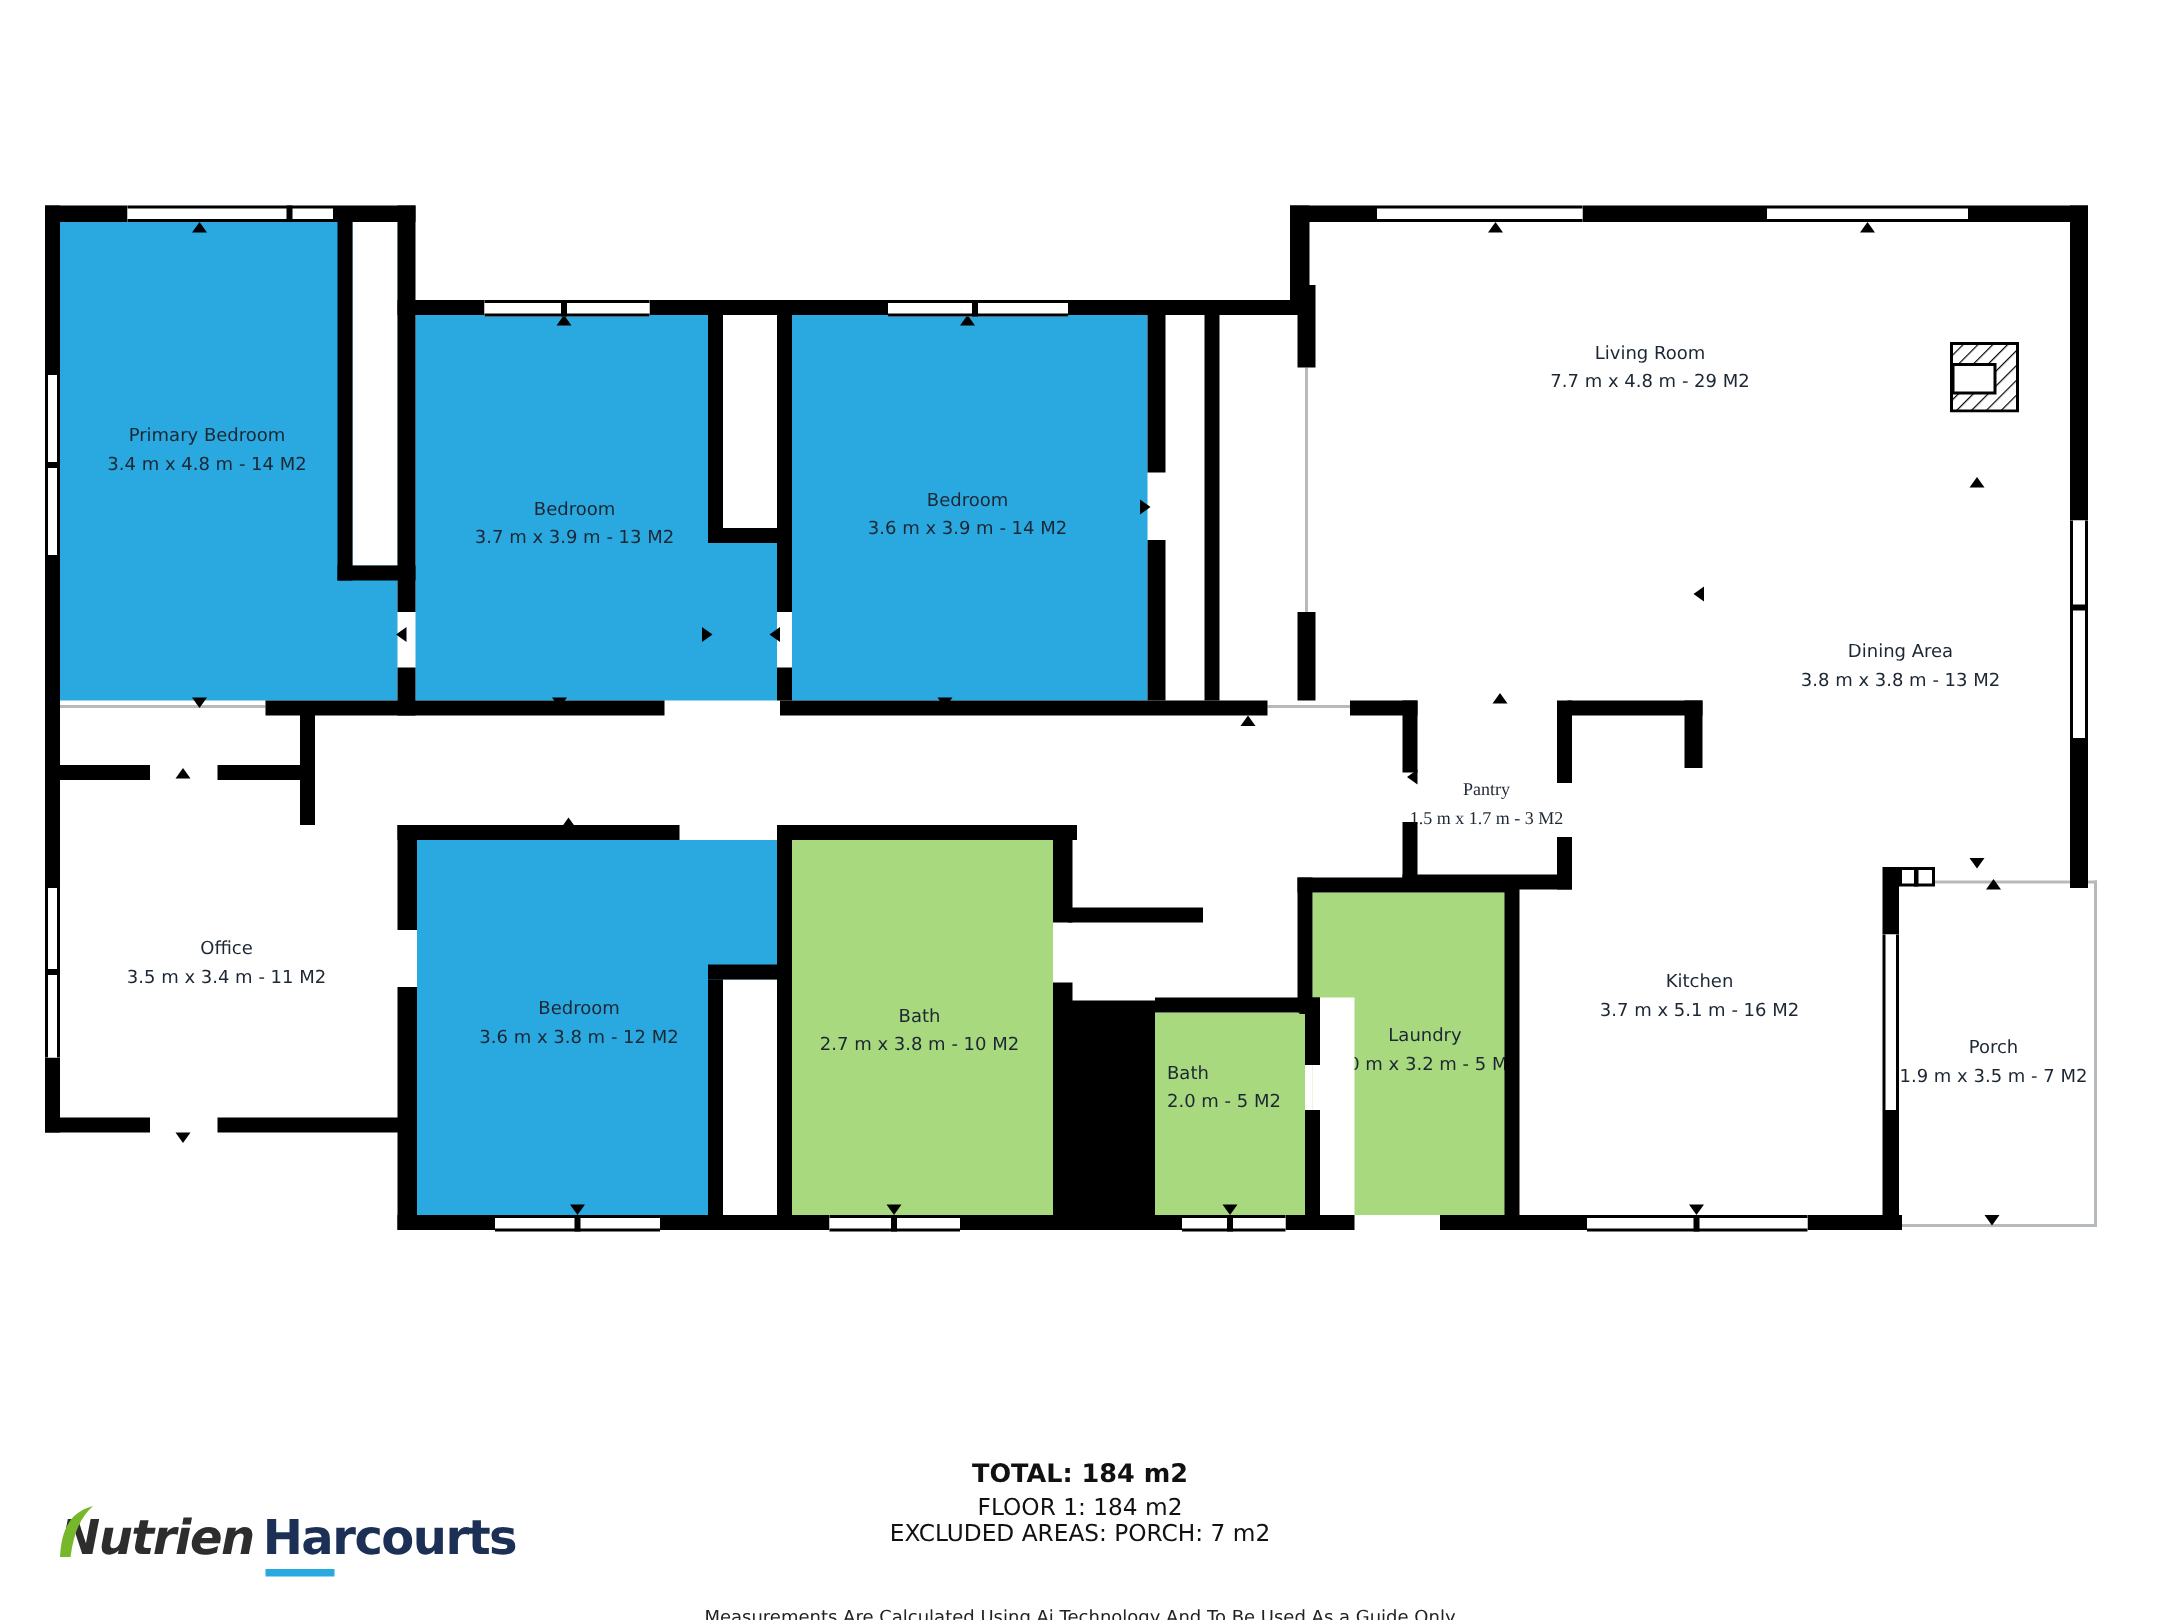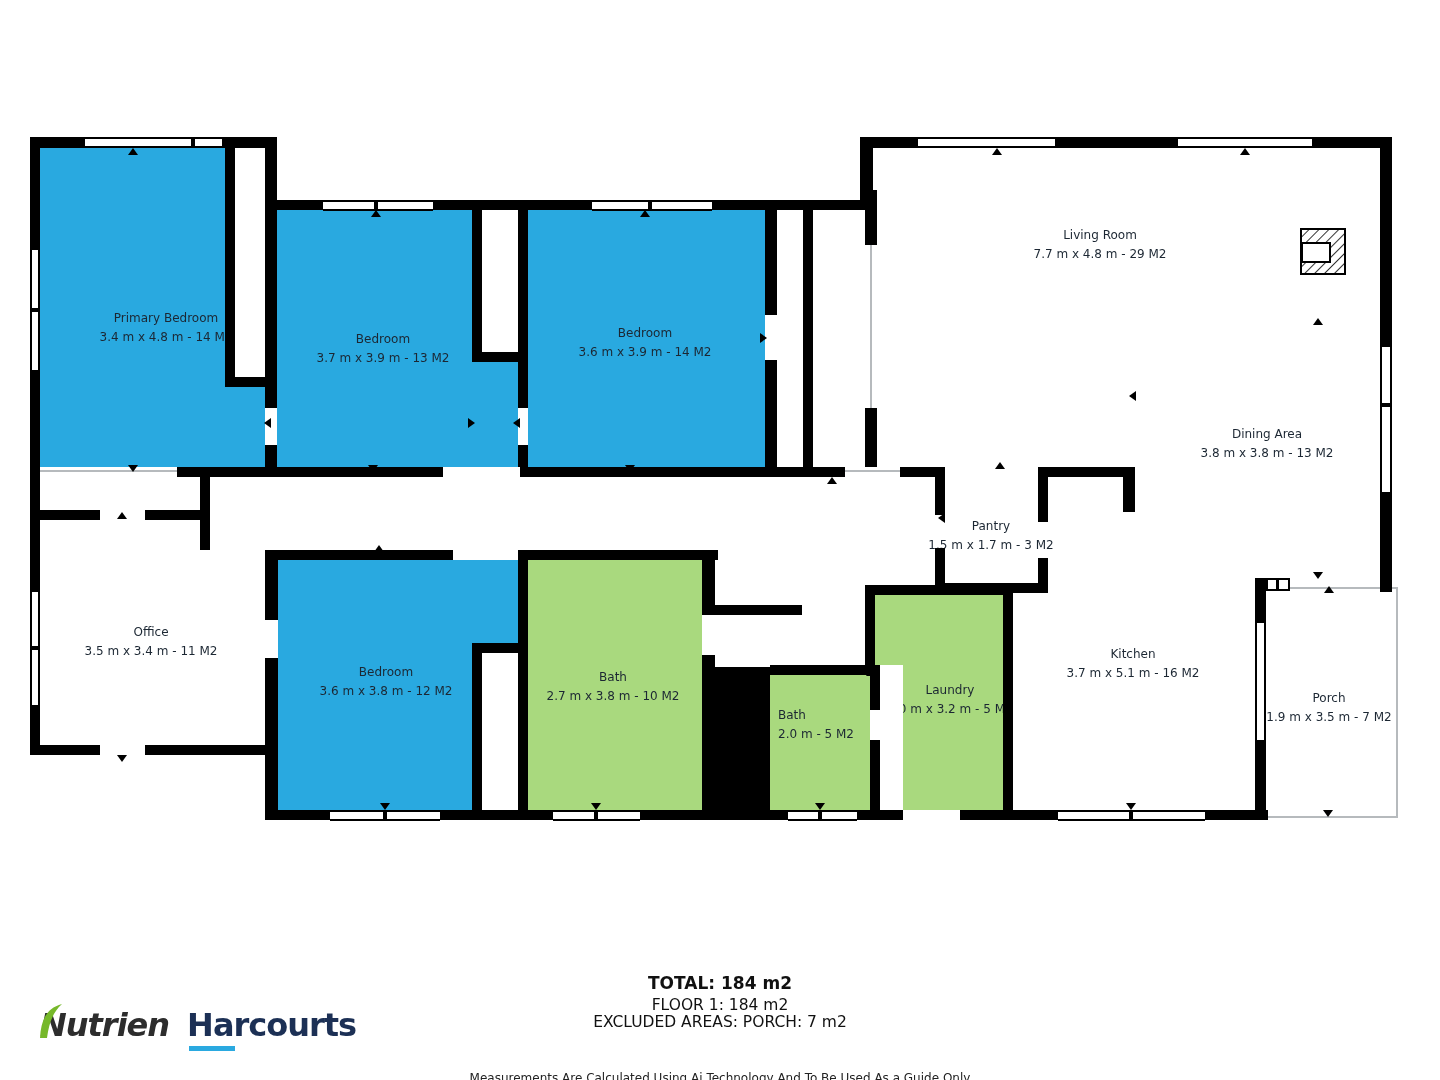--- a/index.html
+++ b/index.html
@@ -22,21 +22,21 @@
   .rlabel span{display:block;}
   .arr{position:absolute;width:0;height:0;z-index:11;}
   .arr.up{border-left:5px solid transparent;border-right:5px solid transparent;border-bottom:7px solid #000;}
   .arr.down{border-left:5px solid transparent;border-right:5px solid transparent;border-top:7px solid #000;}
   .arr.left{border-top:5px solid transparent;border-bottom:5px solid transparent;border-right:7px solid #000;}
   .arr.right{border-top:5px solid transparent;border-bottom:5px solid transparent;border-left:7px solid #000;}
   .footer-line{position:absolute;left:0;width:1440px;text-align:center;color:#111;}
   .f-total{font-weight:bold;font-size:17px;}
   .f-reg{font-size:15.5px;}
   .f-disc{font-size:12px;color:#222;}
-  .logo{position:absolute;left:40px;top:1006px;display:flex;align-items:center;gap:18px;z-index:20;}
+  .logo{position:absolute;left:40px;top:1006px;display:flex;align-items:center;gap:6px;z-index:20;}
   .logo-nutrien{position:relative;font-style:italic;font-weight:800;font-size:32px;
                 color:var(--logo-dark,#2d2d2d);letter-spacing:-1px;}
   .logo-nutrien .leaf{position:absolute;left:-6px;top:-4px;}
   .logo-harcourts{position:relative;font-weight:800;font-size:32px;color:var(--logo-navy,#1c3055);letter-spacing:-1px;}
   .hc-underline{position:absolute;left:2px;bottom:-7px;width:46px;height:5px;background:var(--logo-blue,#2aa9e0);}
 </style>
 </head>
 <body>
 
 <div id="canvas">
@@ -199,41 +199,41 @@
   <i class="arr down" style="left:591px;top:803px;"></i>
   <i class="arr down" style="left:815px;top:803px;"></i>
   <i class="arr down" style="left:1126px;top:803px;"></i>
   <i class="arr down" style="left:1323px;top:810px;"></i>
   <i class="arr up" style="left:128px;top:148px;"></i>
   <i class="arr up" style="left:371px;top:210px;"></i>
   <i class="arr up" style="left:640px;top:210px;"></i>
   <i class="arr up" style="left:992px;top:148px;"></i>
   <i class="arr up" style="left:1240px;top:148px;"></i>
 
-  <div class="rlabel" style="left:138px;top:328px;margin-left:28px;">
+  <div class="rlabel" style="left:138px;top:300px;">
     <span>Primary Bedroom</span>
       <span>3.4 m x 4.8 m - 14 M2</span>
     </div>
   <div class="rlabel" style="left:383px;top:349px;">
     <span>Bedroom</span>
       <span>3.7 m x 3.9 m - 13 M2</span>
     </div>
   <div class="rlabel" style="left:645px;top:343px;">
     <span>Bedroom</span>
       <span>3.6 m x 3.9 m - 14 M2</span>
     </div>
   <div class="rlabel" style="left:1100px;top:245px;">
     <span>Living Room</span>
       <span>7.7 m x 4.8 m - 29 M2</span>
     </div>
   <div class="rlabel" style="left:1267px;top:444px;">
     <span>Dining Area</span>
       <span>3.8 m x 3.8 m - 13 M2</span>
     </div>
-  <div class="rlabel" style="left:991px;top:536px;">
+  <div class="rlabel" style="left:991px;top:536px;font-family:Liberation Serif, serif;">
     <span>Pantry</span>
       <span>1.5 m x 1.7 m - 3 M2</span>
     </div>
   <div class="rlabel" style="left:151px;top:642px;">
     <span>Office</span>
       <span>3.5 m x 3.4 m - 11 M2</span>
     </div>
   <div class="rlabel" style="left:386px;top:682px;">
     <span>Bedroom</span>
       <span>3.6 m x 3.8 m - 12 M2</span>

